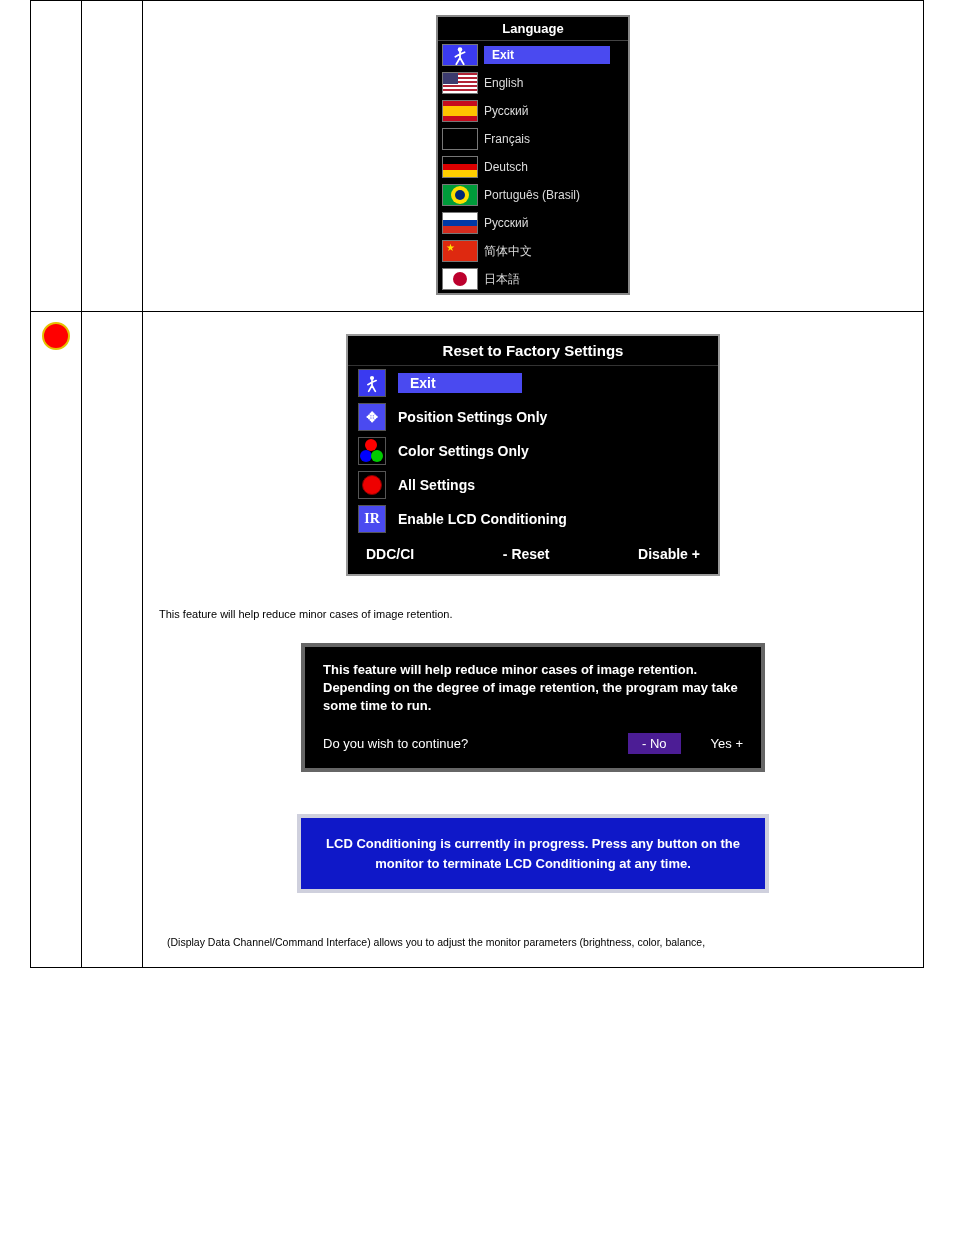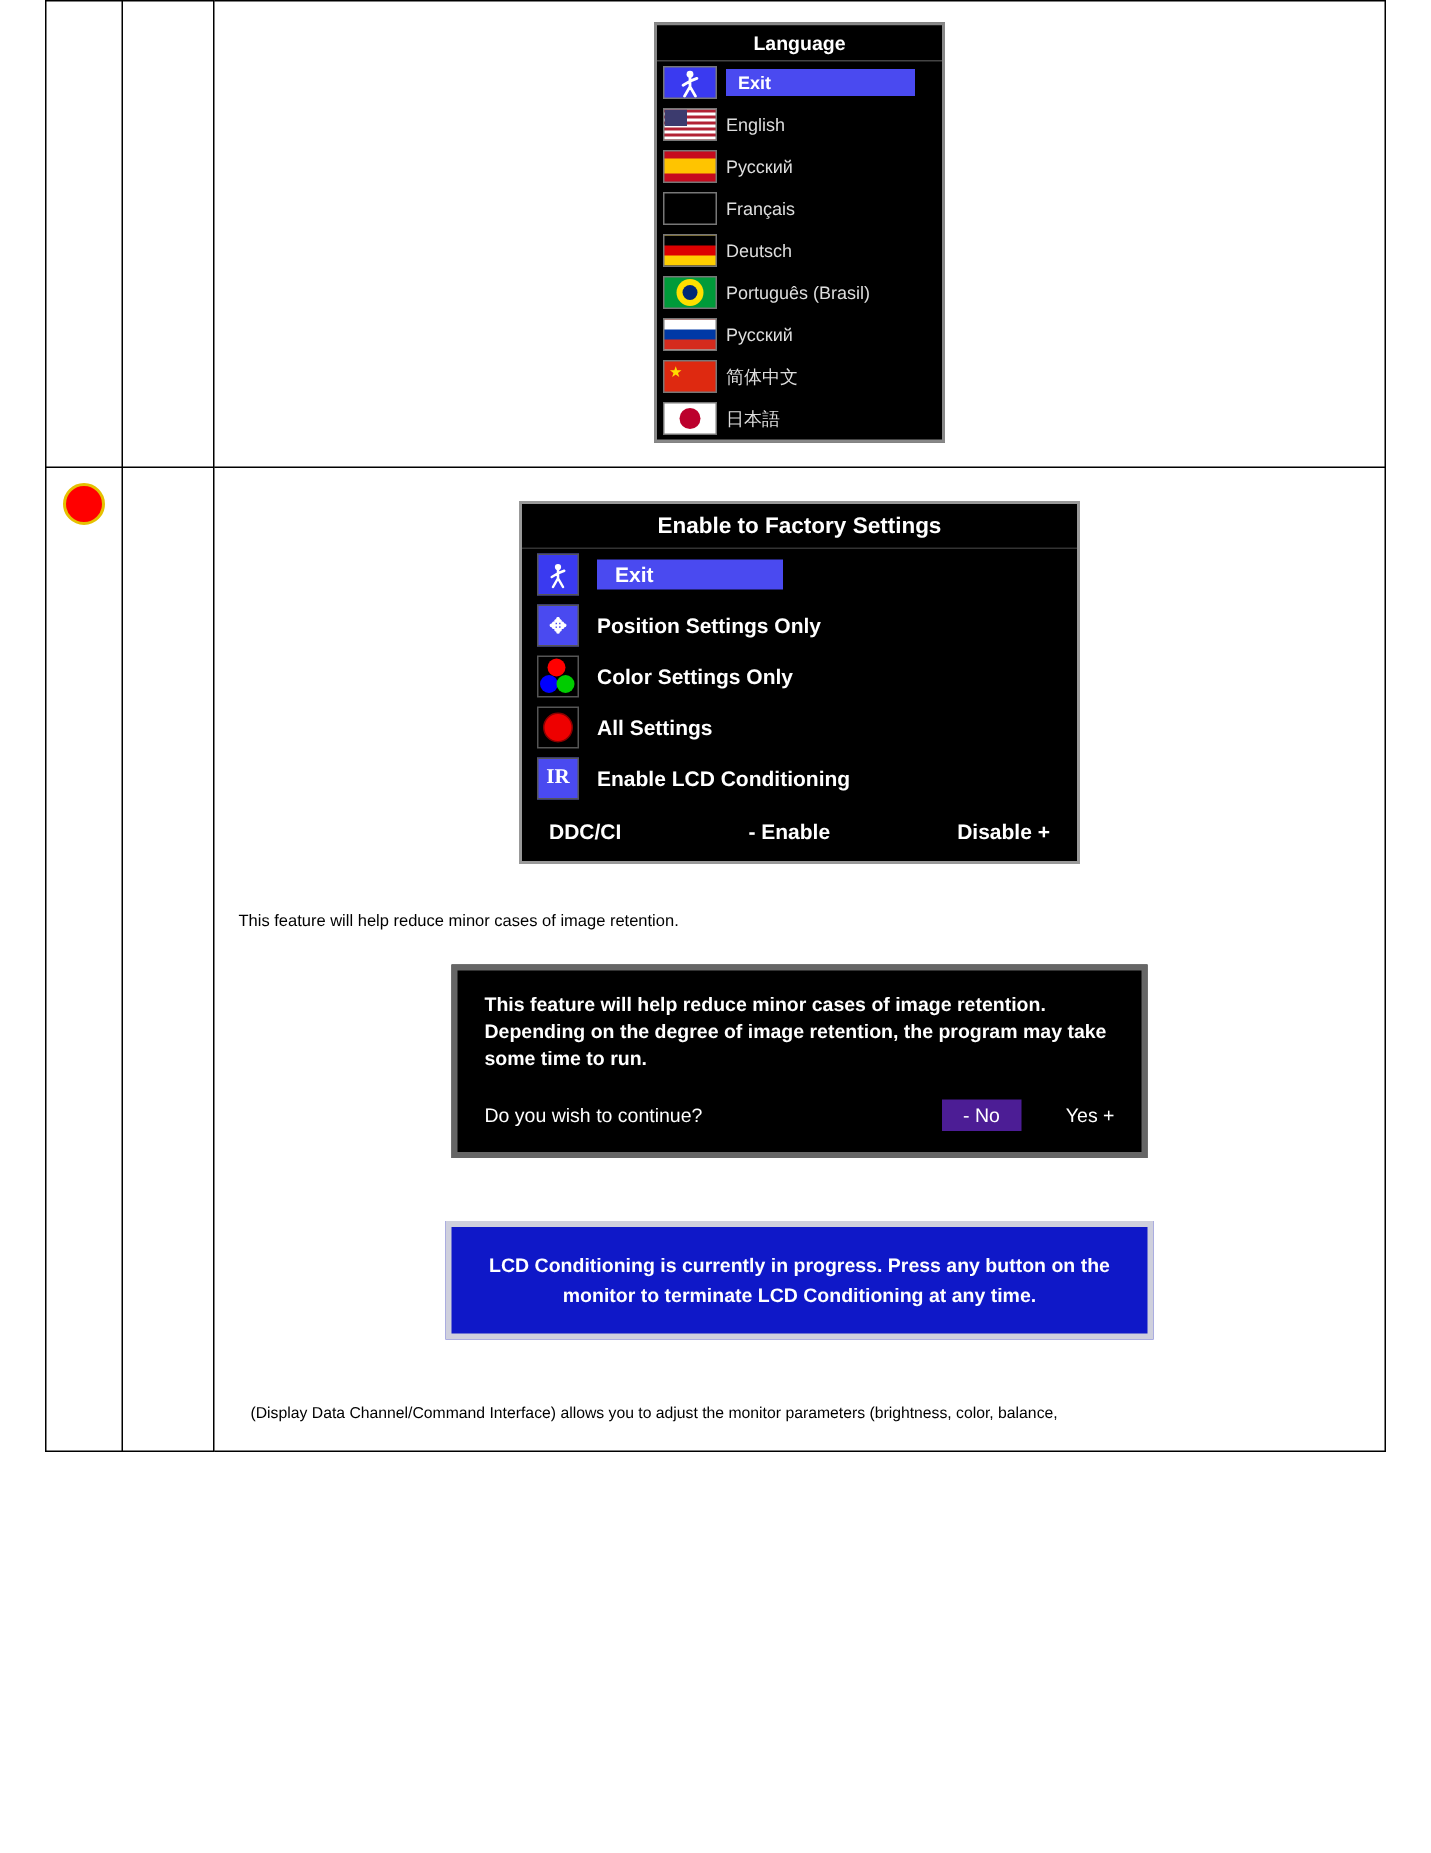--- a/index.html
+++ b/index.html
@@ -232,21 +232,21 @@
     </tr>
 
     <tr>
       <td class="col-icon">
             <div class="rowicon-red"></div>
           </td>
       <td class="col-narrow"></td>
       <td class="col-main">
 
         <div class="reset-box">
-          <div class="reset-title">Enable to Factory Settings</div>
+          <div class="reset-title">Reset to Factory Settings</div>
 
           <div class="reset-row selected">
             <div class="reset-icon">
               <svg width="20" height="20" viewBox="0 0 24 24">
                     <circle cx="12" cy="6" r="2.5" fill="#fff"></circle>
                     <path d="M12 8 L12 15 M12 11 L7 14 M12 11 L17 9 M12 15 L8 22 M12 15 L16 22" stroke="#fff" stroke-width="2" fill="none" stroke-linecap="round"></path>
                   </svg>
             </div>
             <span class="reset-label">Exit</span>
           </div>
@@ -268,21 +268,21 @@
                 </div>
             <span class="reset-label">All Settings</span>
           </div>
           <div class="reset-row">
             <div class="reset-icon ir-box">IR</div>
             <span class="reset-label">Enable LCD Conditioning</span>
           </div>
 
           <div class="reset-footer">
             <span>DDC/CI</span>
-            <span>- Enable</span>
+            <span>- Reset</span>
             <span>Disable +</span>
           </div>
         </div>
 
         <div class="body-text">This feature will help reduce minor cases of image retention.</div>
 
         <div class="confirm-box">
           <div class="confirm-text">This feature will help reduce minor cases of image retention. Depending on the degree of image retention, the program may take some time to run.</div>
           <div class="confirm-q">
             <span style="flex:1">Do you wish to continue?</span>

